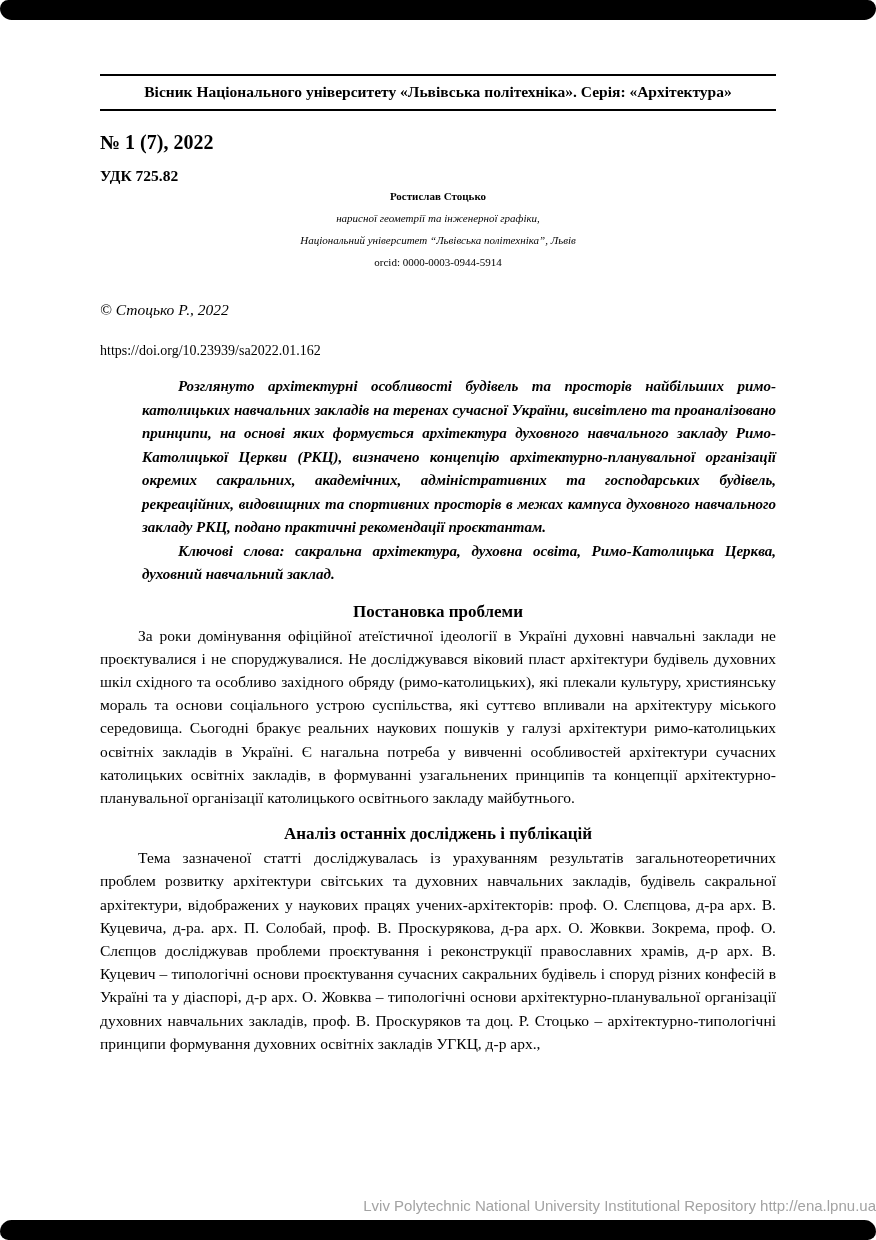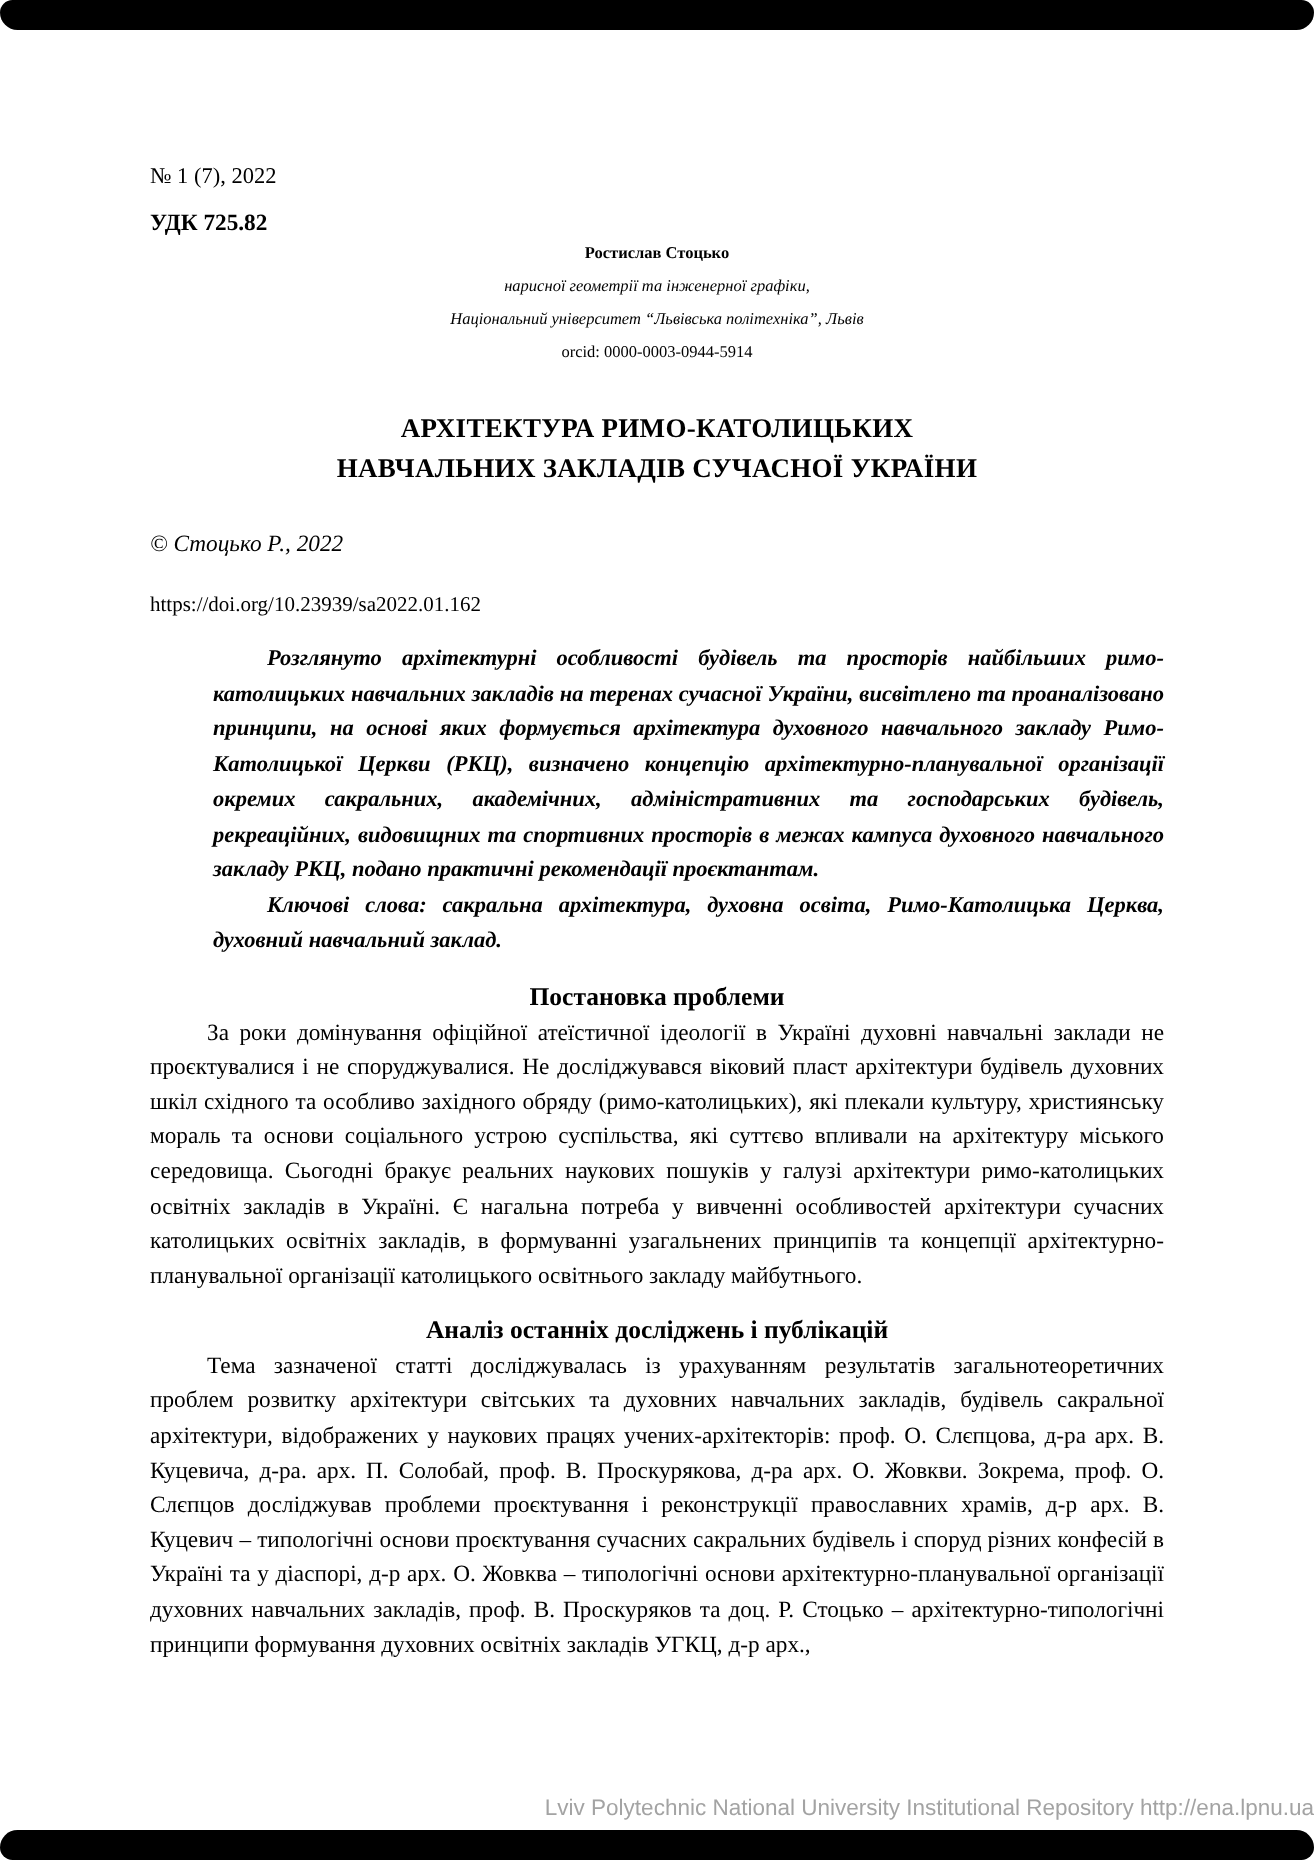--- a/index.html
+++ b/index.html
@@ -29,21 +29,21 @@
     top: 74px;
   }
   .journal-header {
     border-top: 2px solid #000;
     border-bottom: 2px solid #000;
     text-align: center;
     font-weight: bold;
     font-size: 15.5px;
     padding: 7px 0 8px 0;
   }
-  .issue-line { font-weight: normal; font-size: 15px; margin-top: 36px; }
+  .issue-line { font-weight: bold; font-size: 20px; margin-top: 20px; }
   .udk-line   { font-weight: bold; font-size: 15.5px; margin-top: 13px; }
 
   .author-block {
     text-align: center;
     font-size: 11px;
     line-height: 22px;
   }
   .author-name { font-weight: bold; }
   .author-aff  { font-style: italic; }
 
@@ -102,36 +102,33 @@
     font-size: 15px;
   }
 </style>
 </head>
 <body>
 
 <div class="edge-bar top"></div>
 
 <div class="content">
 
+  <div class="journal-header">Вісник Національного університету «Львівська політехніка». Серія: «Архітектура»</div>
 
   <div class="issue-line">№ 1 (7), 2022</div>
 
   <div class="udk-line">УДК 725.82</div>
 
   <div class="author-block">
     <div class="author-name">Ростислав Стоцько</div>
     <div class="author-aff">нарисної геометрії та інженерної графіки,</div>
     <div class="author-aff">Національний університет “Львівська політехніка”, Львів</div>
     <div>orcid: 0000-0003-0944-5914</div>
   </div>
 
-  <div class="article-title">
-    <div>АРХІТЕКТУРА РИМО-КАТОЛИЦЬКИХ</div>
-    <div>НАВЧАЛЬНИХ ЗАКЛАДІВ СУЧАСНОЇ УКРАЇНИ</div>
-  </div>
 
   <div class="copyright-line">© Стоцько Р., 2022</div>
 
   <div class="doi-line">https://doi.org/10.23939/sa2022.01.162</div>
 
   <div class="abstract-block">
     <p>Розглянуто архітектурні особливості будівель та просторів найбільших римо-католицьких навчальних закладів на теренах сучасної України, висвітлено та проаналізовано принципи, на основі яких формується архітектура духовного навчального закладу Римо-Католицької Церкви (РКЦ), визначено концепцію архітектурно-планувальної організації окремих сакральних, академічних, адміністративних та господарських будівель, рекреаційних, видовищних та спортивних просторів в межах  кампуса духовного навчального закладу РКЦ, подано практичні рекомендації проєктантам.</p>
     <p>Ключові слова: сакральна архітектура, духовна освіта, Римо-Католицька Церква, духовний навчальний заклад.</p>
   </div>
 

